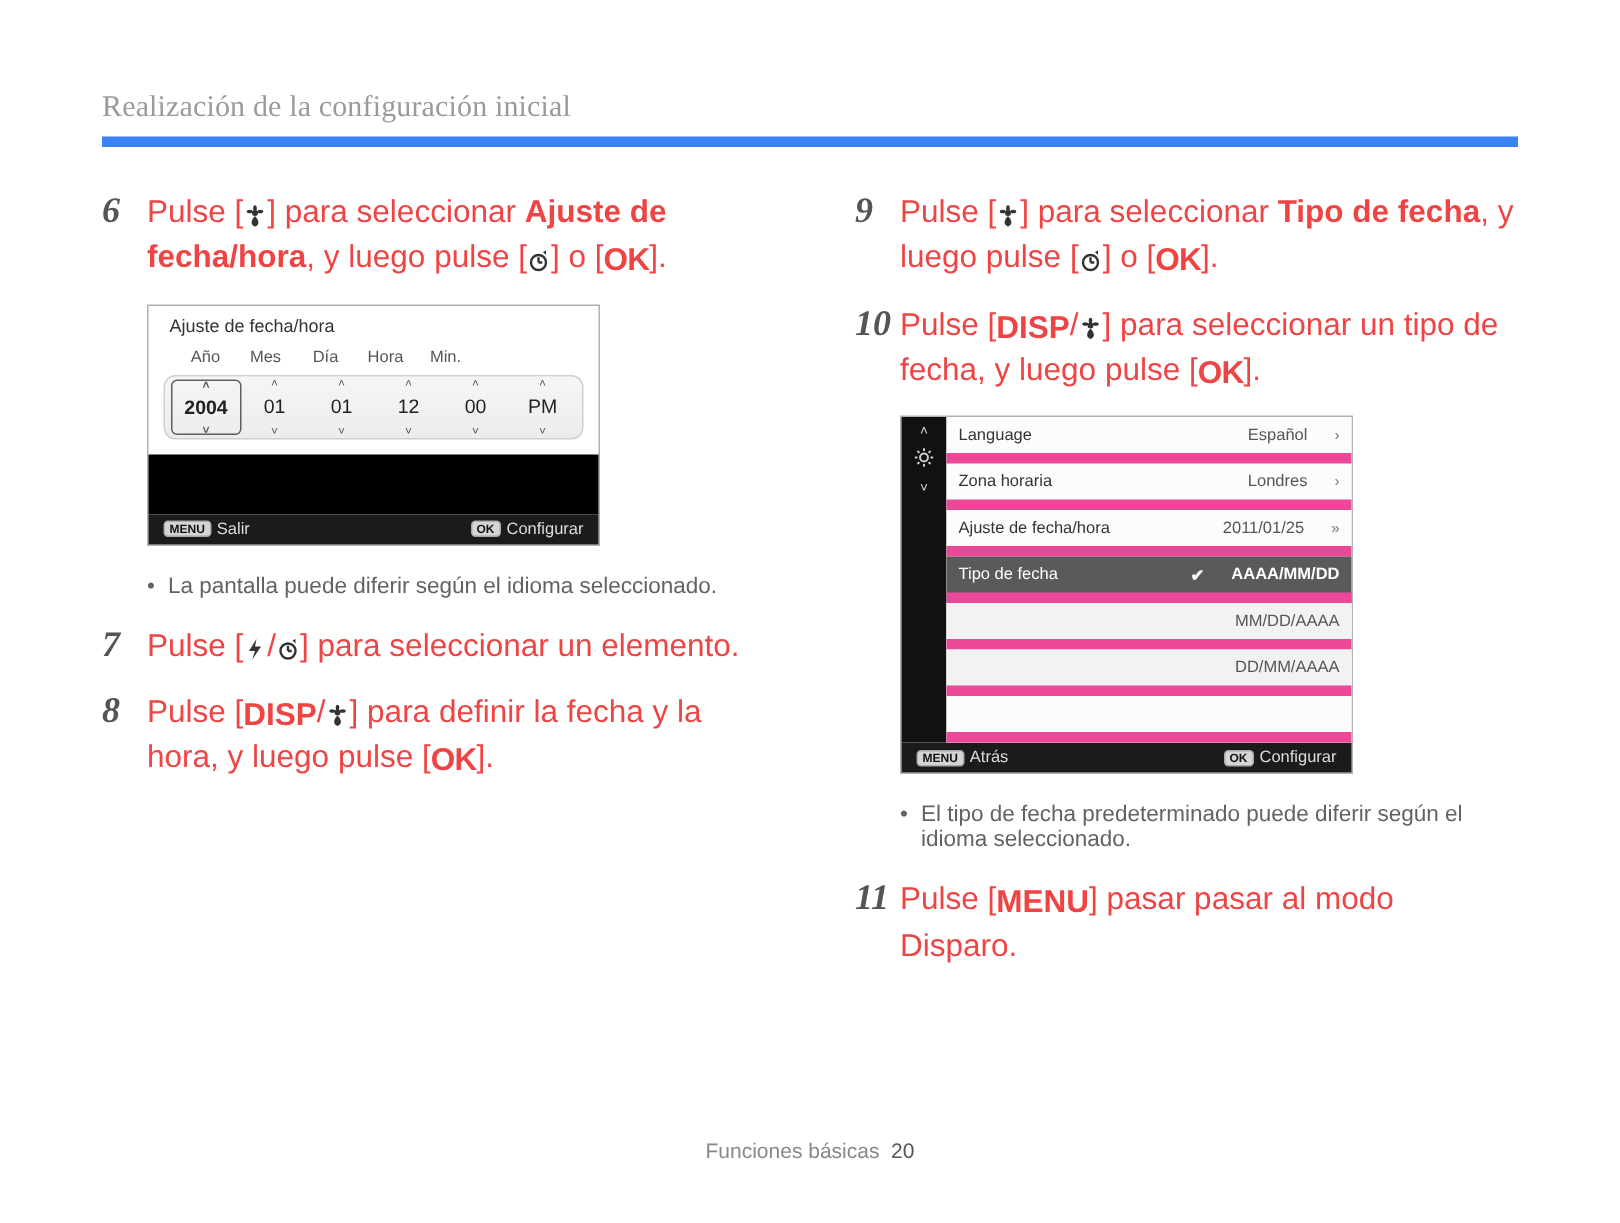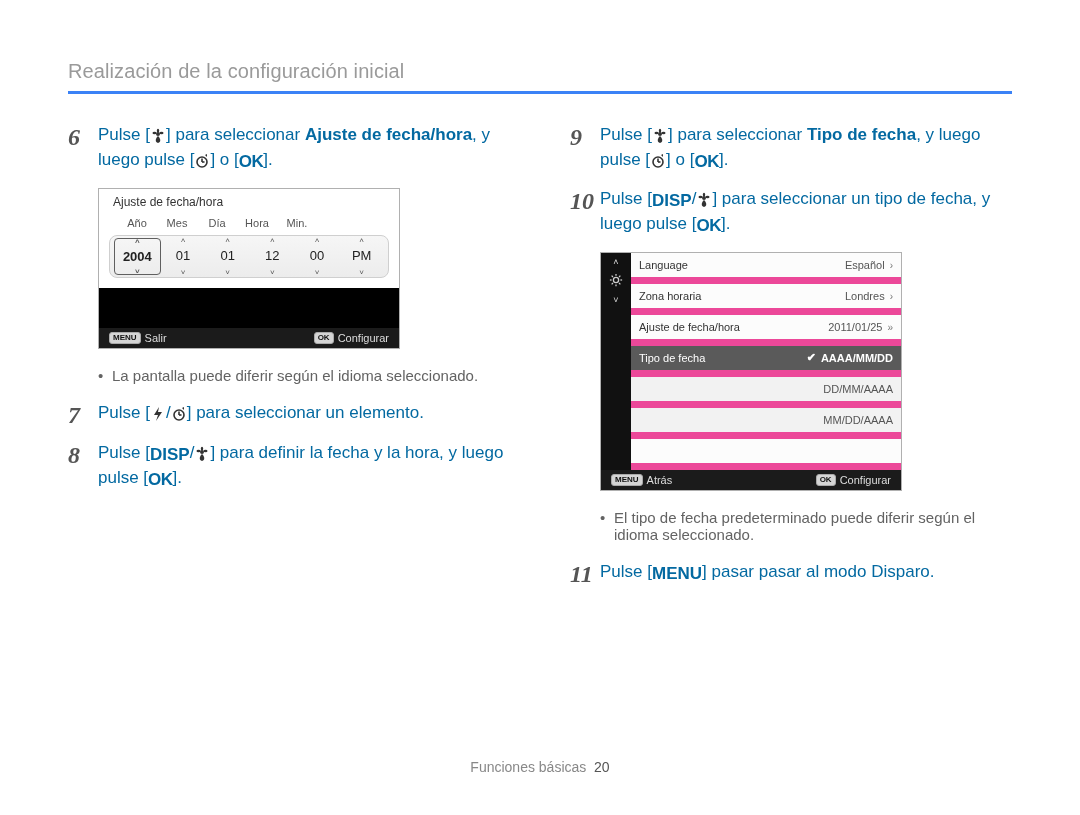--- a/index.html
+++ b/index.html
@@ -16,24 +16,25 @@
   .page {
     padding: 60px 68px 40px 68px;
     box-sizing: border-box;
     height: 100%;
     position: relative;
   }
   .header {
     font-size: 20px;
     color: #9a9a9a;
     font-weight: 300;
-    border-bottom: 3px solid #3b82f6;
+    border-bottom: 7px solid #3b82f6;
     padding-bottom: 8px;
     margin-bottom: 30px;
     letter-spacing: 0.1px;
+    font-family: Liberation Serif, serif;
   }
   .columns {
     display: flex;
     gap: 60px;
   }
   .col {
     flex: 1 1 0;
   }
   .step {
     display: flex;
@@ -44,22 +45,22 @@
     font-style: italic;
     font-family: Georgia, 'Times New Roman', serif;
     font-size: 24px;
     font-weight: 600;
     color: #555;
     width: 30px;
     flex-shrink: 0;
     line-height: 1.1;
   }
   .step-body {
-    font-size: 17px;
-    color: #0369a1;
+    font-size: 21px;
+    color: #ef4444;
     line-height: 1.35;
     font-weight: 300;
   }
   .step-body b { font-weight: 600; }
   .key {
     display: inline-block;
     vertical-align: -2px;
     font-family: Arial, sans-serif;
   }
   .key.ok { font-weight: 800; letter-spacing: -0.5px; }
@@ -153,21 +154,21 @@
   .cs-row {
     display:flex;
     justify-content:space-between;
     align-items:center;
     padding:3px 8px;
     border-bottom:7px solid #ec4899;
     font-size:11px;
     color:#333;
     min-height:18px;
   }
-  .cs-row .rval { color:#555; display:flex; align-items:flex-end; gap:5px; }
+  .cs-row .rval { color:#555; display:flex; align-items:center; gap:18px; }
   .cs-row.sel { background:#5a5a5a; color:#fff; }
   .cs-row.sel .rval { color:#fff; font-weight:600; }
   .cs-row.sub { background:#f2f2f2; }
   .cs-row.sub .rlab { visibility:hidden; }
   .chev { font-size:10px; color:#777; }
   .footer-center {
     position:absolute;
     left:0; right:0;
     bottom:40px;
     text-align:center;
@@ -345,25 +346,25 @@
               </div>
             <div class="cs-row sel">
                 <span class="rlab">Tipo de fecha</span>
                 <span class="rval">
                   <span>✔</span>
                   <span>AAAA/MM/DD</span>
                 </span>
               </div>
             <div class="cs-row sub">
                 <span class="rlab">.</span>
-                <span class="rval">DD/MM/AAAA</span>
+                <span class="rval">MM/DD/AAAA</span>
               </div>
             <div class="cs-row sub">
                 <span class="rlab">.</span>
-                <span class="rval">MM/DD/AAAA</span>
+                <span class="rval">DD/MM/AAAA</span>
               </div>
             <div class="cs-row"></div>
           </div>
         </div>
         <div class="cs-footer">
           <div class="tag">
               <span class="badge">MENU</span>
               <span>Atrás</span>
             </div>
           <div class="tag">

